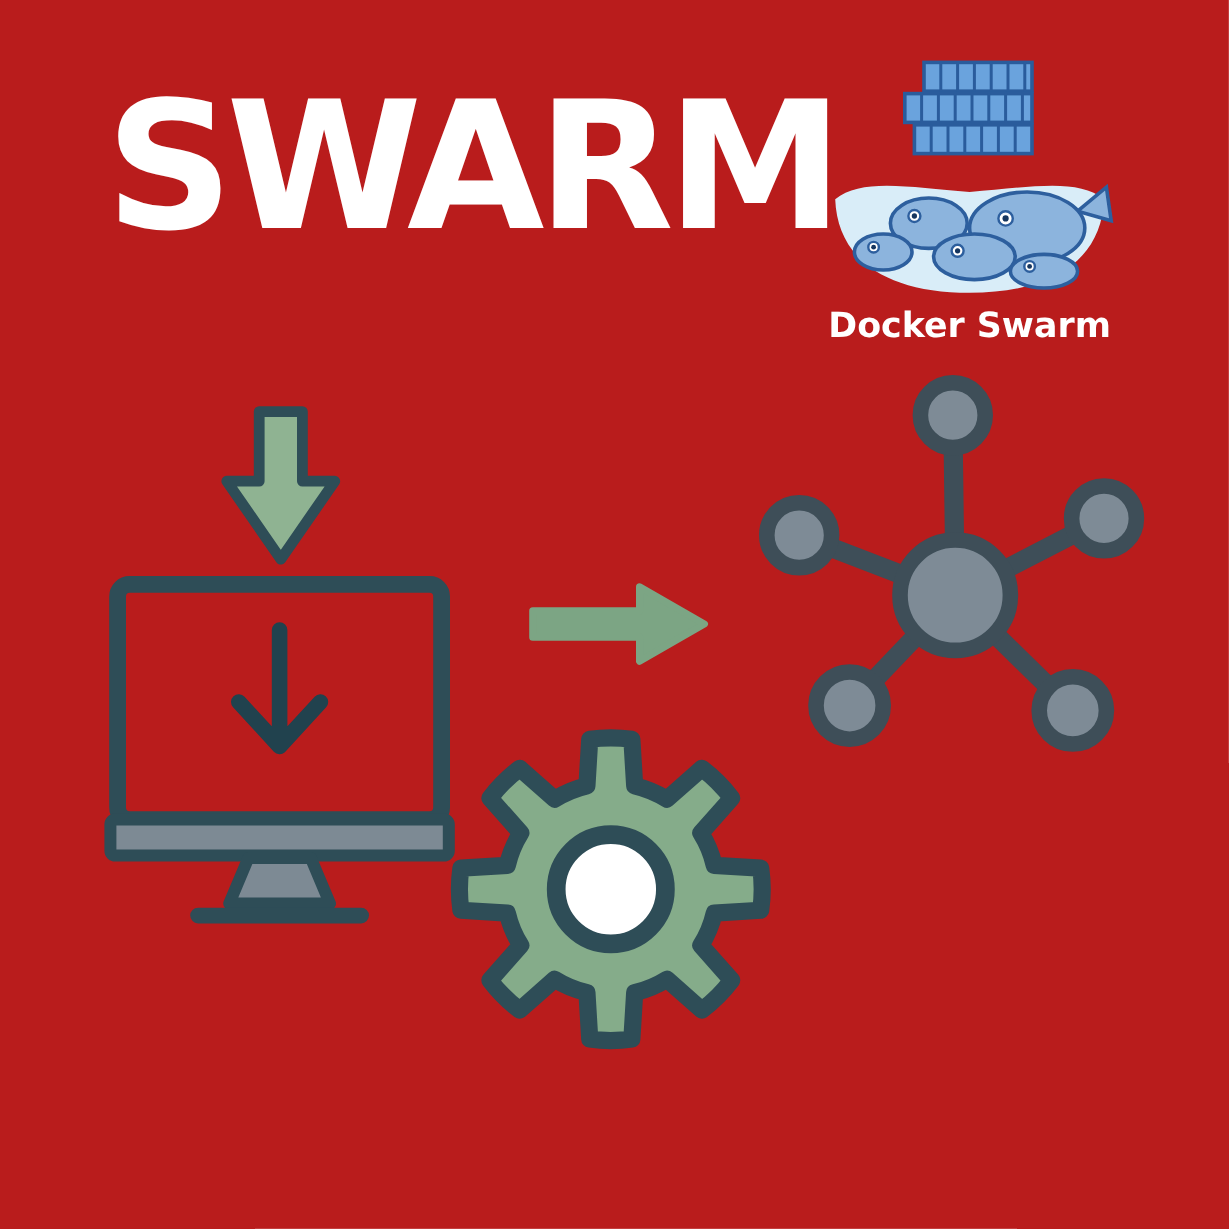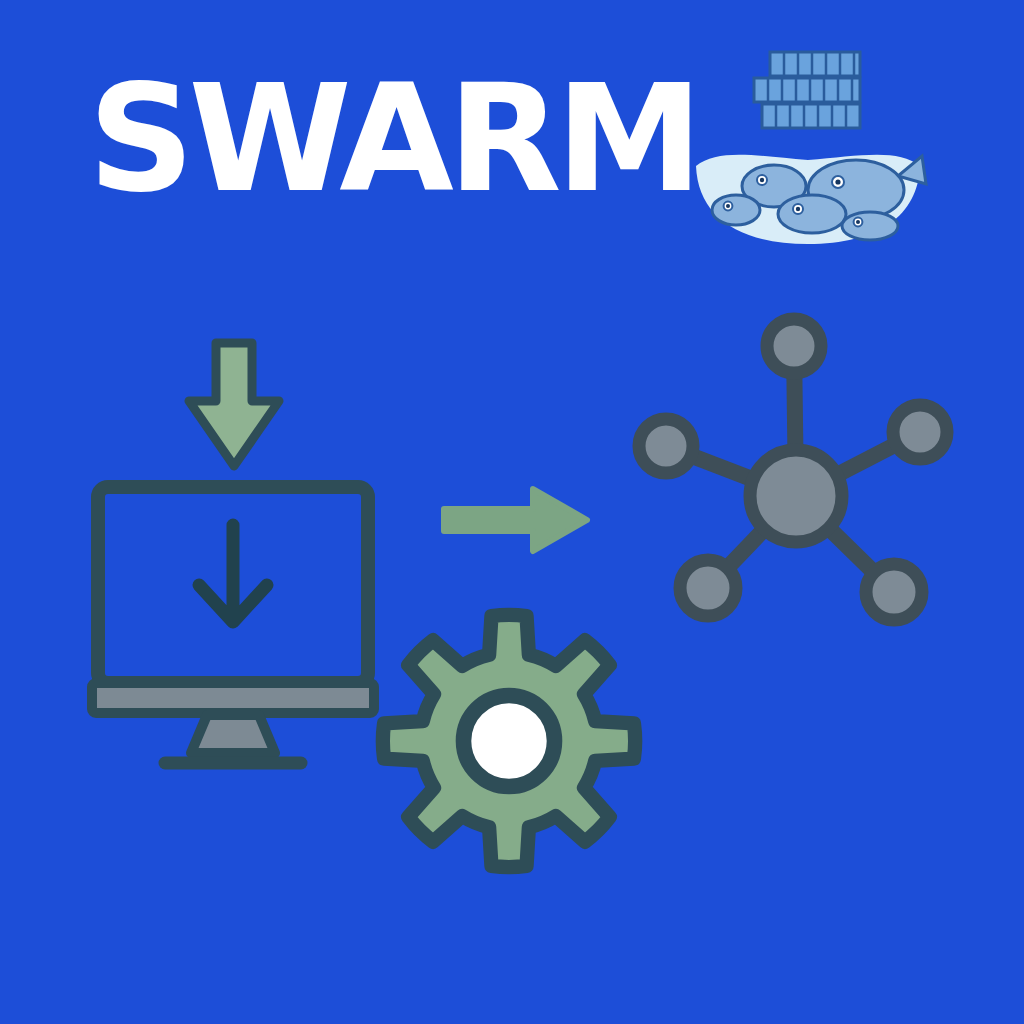--- a/index.html
+++ b/index.html
@@ -1,20 +1,20 @@
 <!DOCTYPE html>
 <html><head>
 <meta charset="utf-8">
 <style>
   html,body{margin:0;padding:0;}
   body{font-family:"Liberation Sans",sans-serif;}
   .canvas{
     position:relative;
     width:1024px;height:1024px;
-    background:#1d4ed8;
+    background:#b91c1c;
     overflow:hidden;
   }
   .abs{position:absolute;}
   .title{
     left:88px;top:62px;
     font-family:"DejaVu Sans","Liberation Sans",sans-serif;
     font-weight:bold;
     font-size:148px;
     line-height:1.05;
     letter-spacing:-6px;
@@ -72,20 +72,21 @@
           <circle cx="74" cy="132" r="2.2" fill="#16365f"></circle>
           <circle cx="110" cy="161" r="5" fill="#ffffff" stroke="#2d5f9e" stroke-width="2"></circle>
           <circle cx="110" cy="161" r="2.2" fill="#16365f"></circle>
           <circle cx="40" cy="158" r="4.4" fill="#ffffff" stroke="#2d5f9e" stroke-width="2"></circle>
           <circle cx="40" cy="158" r="2" fill="#16365f"></circle>
           <circle cx="170" cy="174" r="4.4" fill="#ffffff" stroke="#2d5f9e" stroke-width="2"></circle>
           <circle cx="170" cy="174" r="2" fill="#16365f"></circle>
         </g>
       </svg>
     </div>
+    <div class="logo-caption">Docker Swarm</div>
   </div>
 
   <div class="abs down-arrow">
     <svg viewBox="0 0 104 136">
       <path d="M34,6 L70,6 L70,64 L97,64 L52,129 L7,64 L34,64 Z" fill="#8fb392" stroke="#2e4d57" stroke-width="9" stroke-linejoin="round"></path>
     </svg>
   </div>
 
   <div class="abs monitor">
     <svg viewBox="0 0 294 294">

